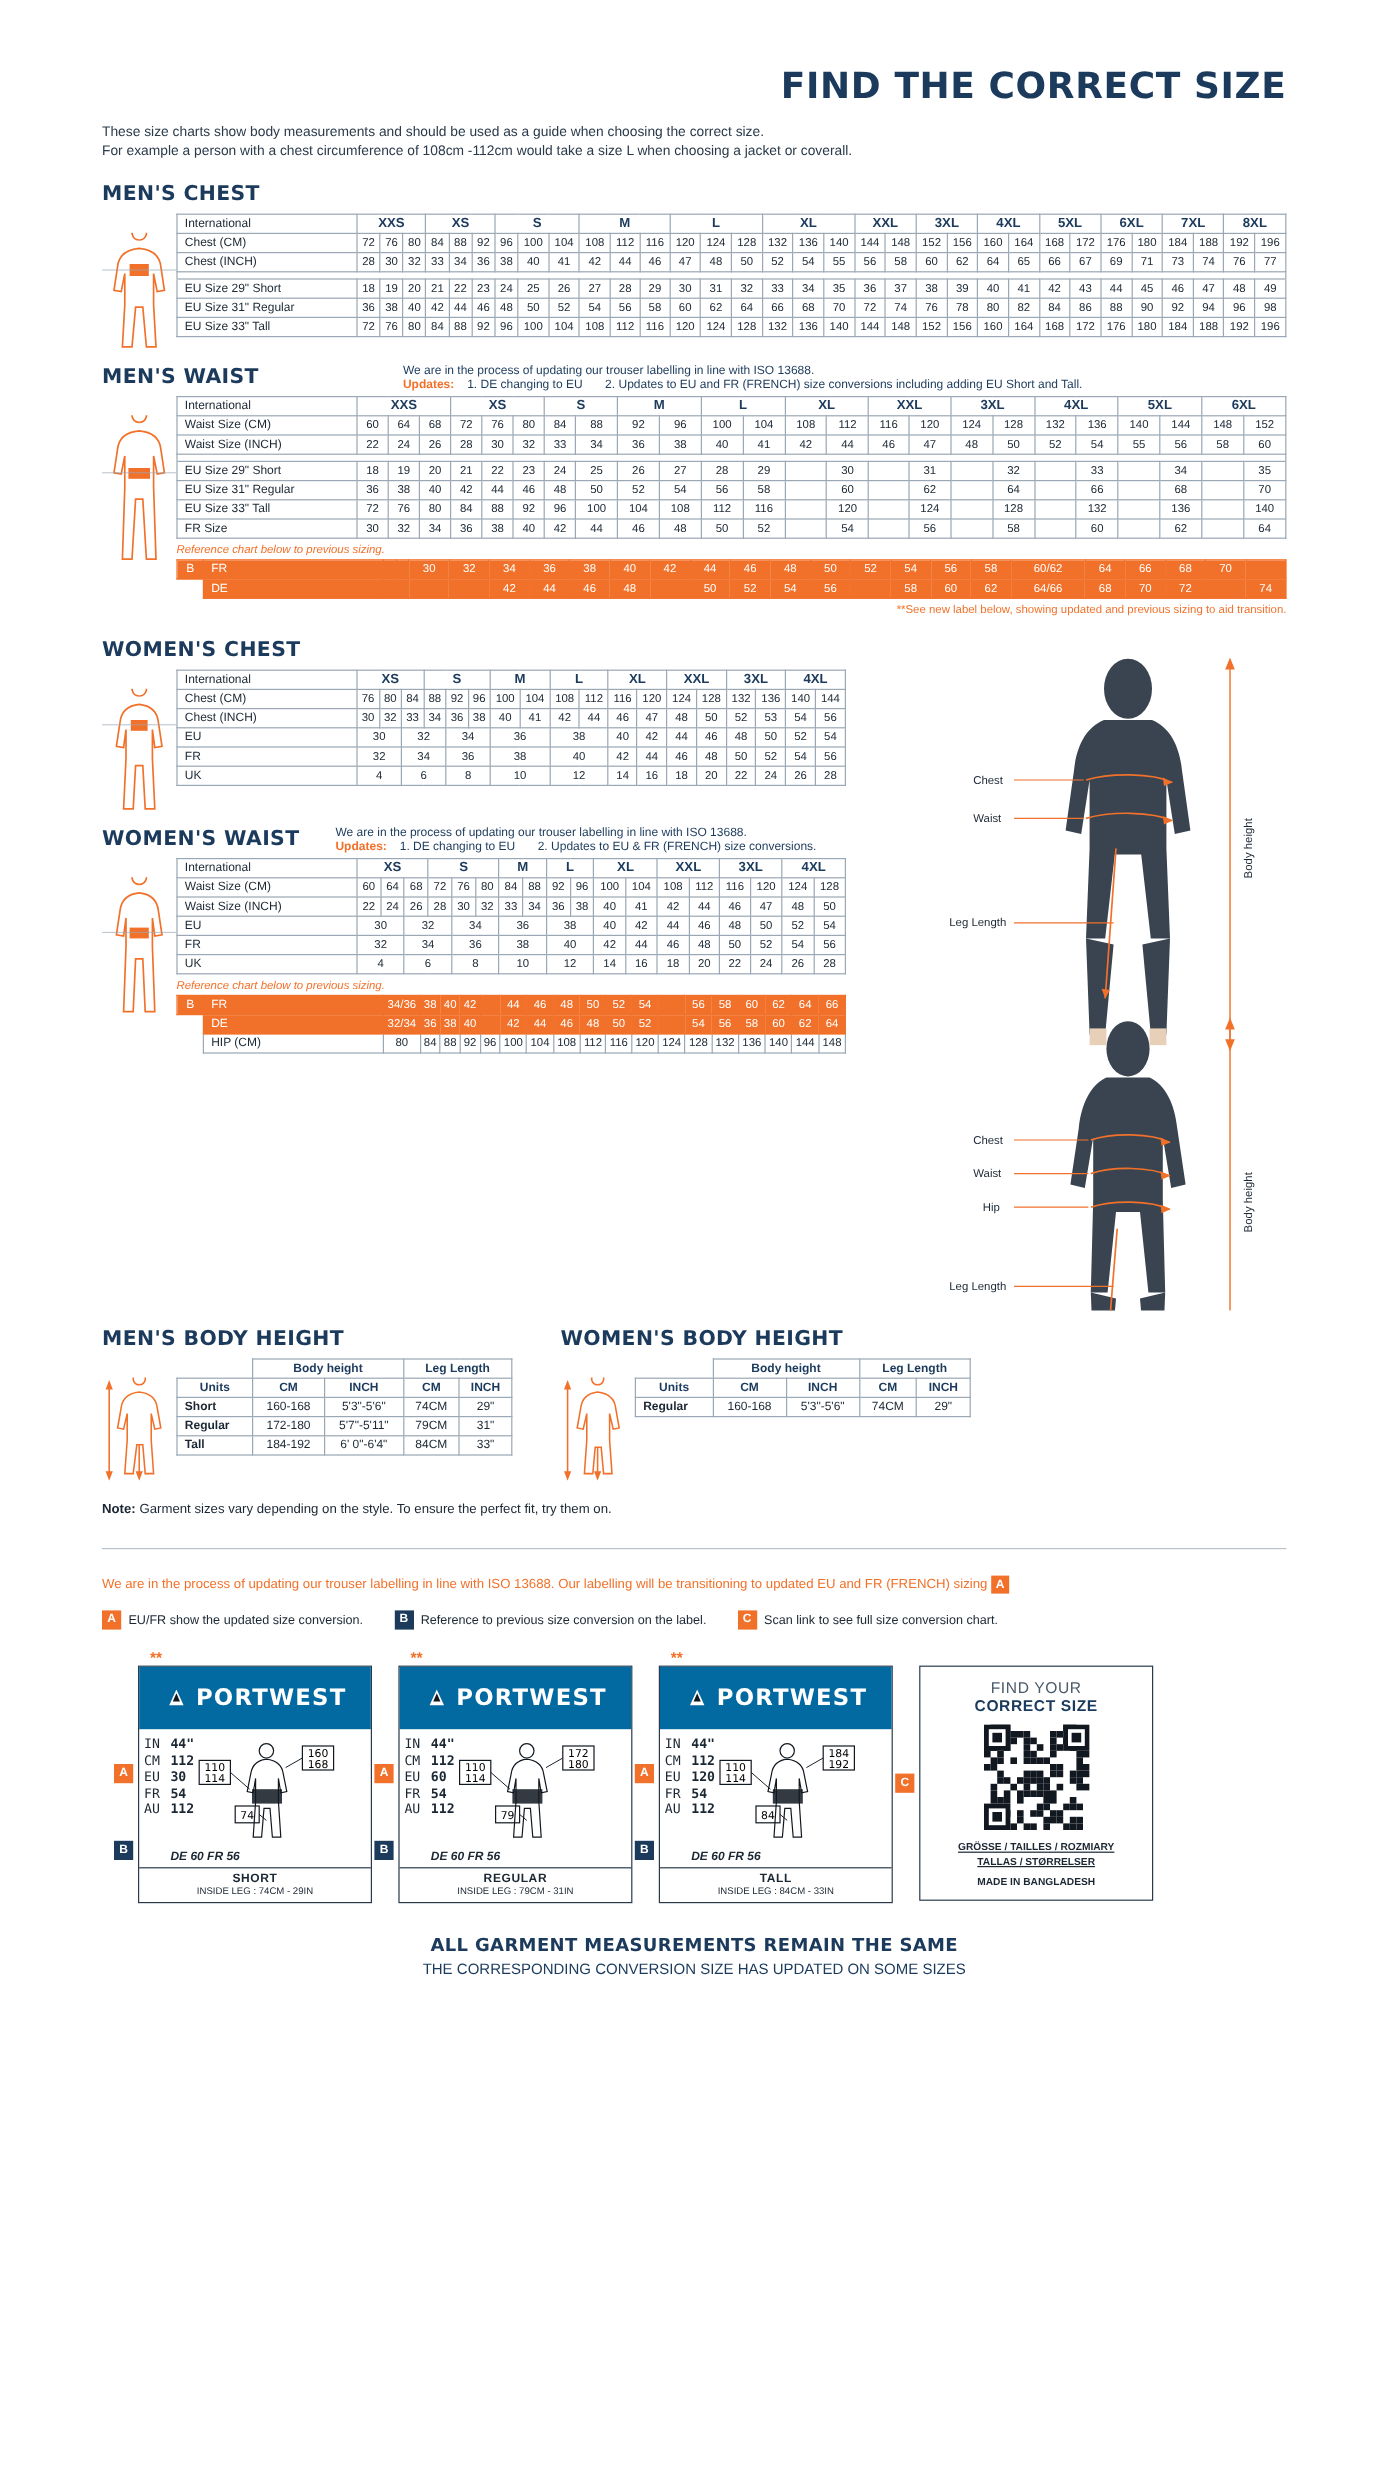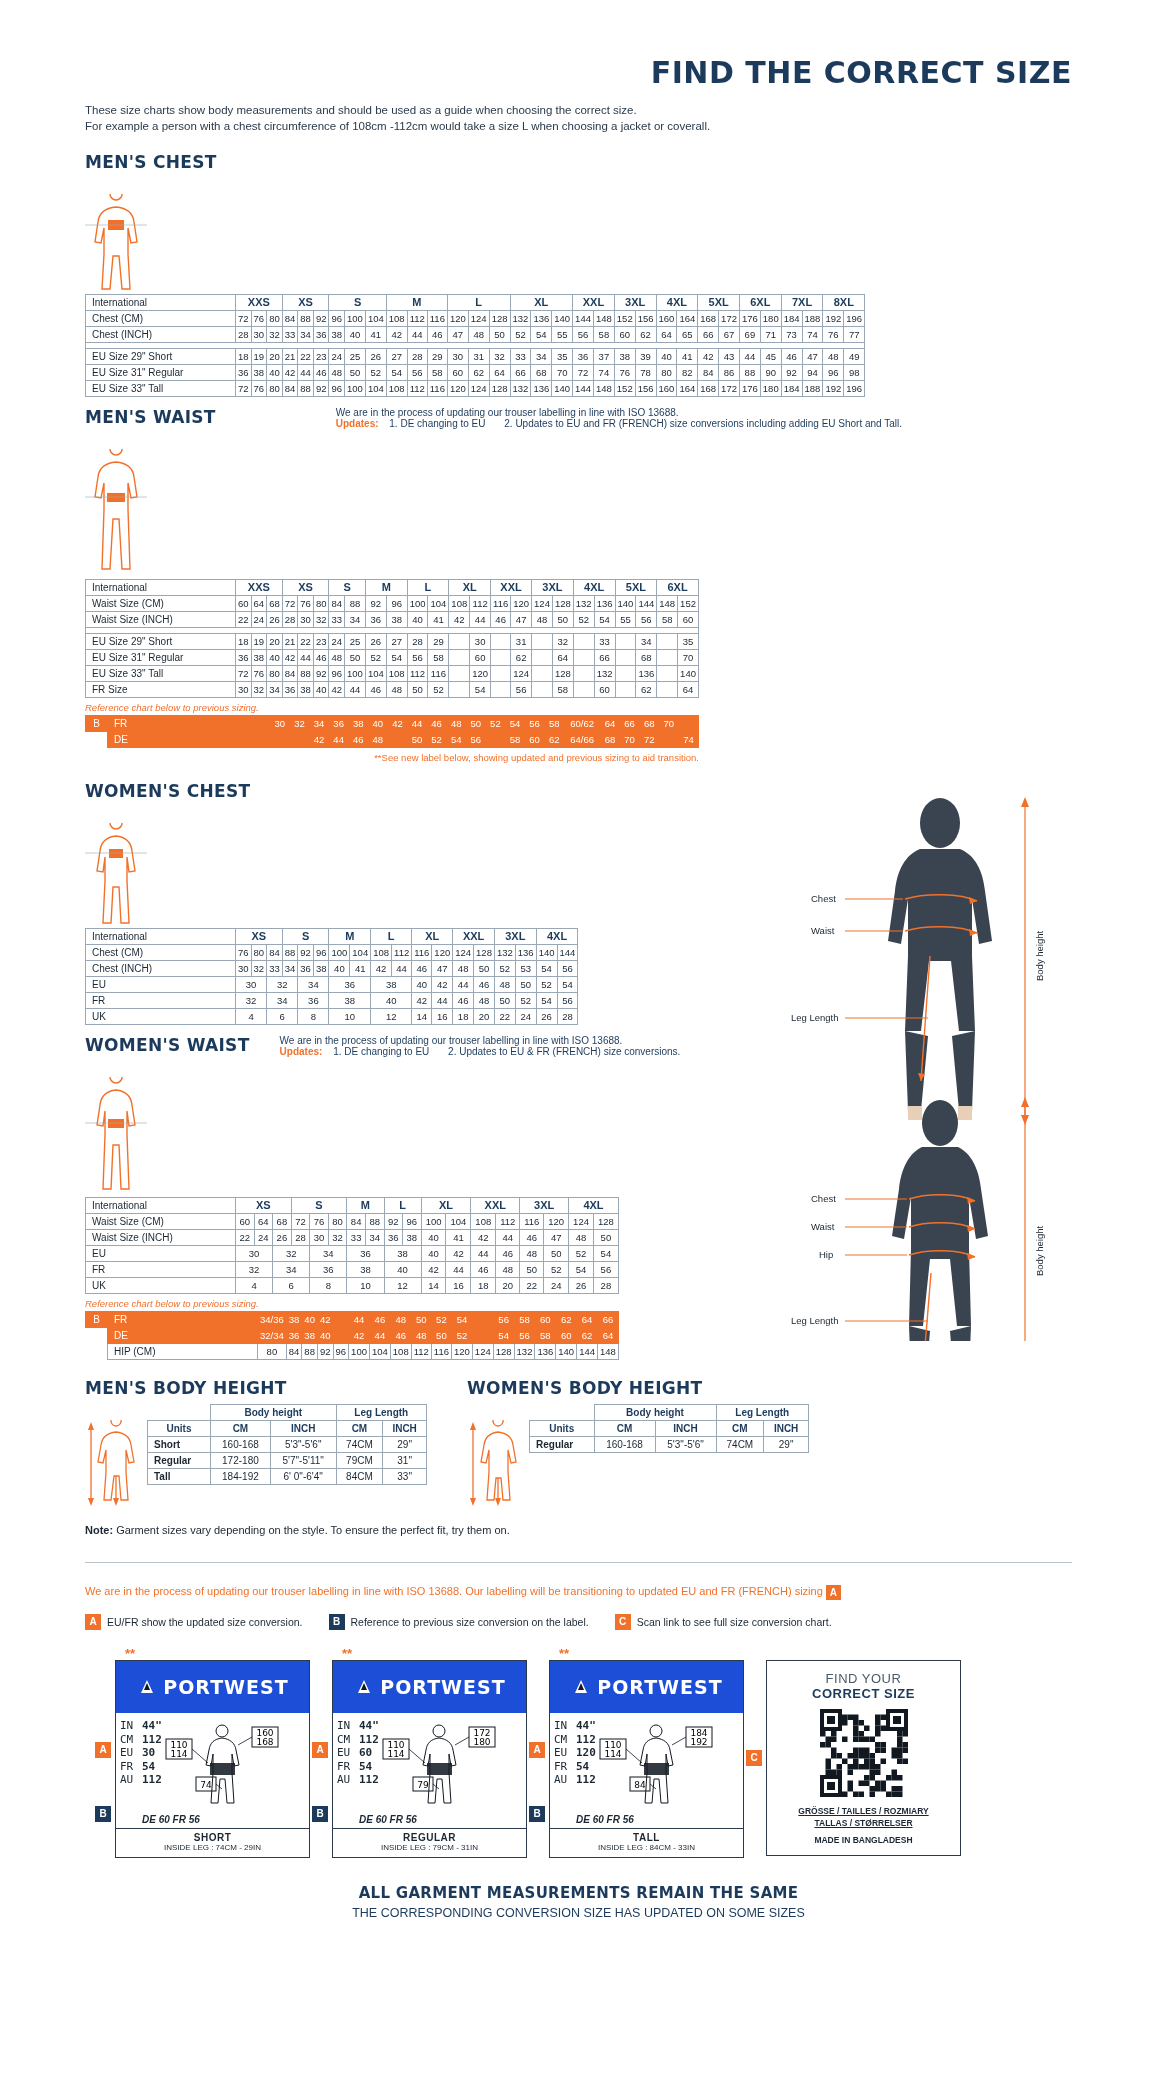--- a/index.html
+++ b/index.html
@@ -18,21 +18,21 @@
     color:#1b3a5c; margin:0 0 12px 0; font-family:"DejaVu Sans", sans-serif;text-align:right;
   }
   .intro { font-size:11.5px; line-height:16px; color:#2a3a4a; margin-bottom:18px; }
 
   h2.section {
     font-size:17px; font-weight:bold; color:#1b3a5c; letter-spacing:0.3px;
     margin:0 0 6px 0; font-family:"DejaVu Sans", sans-serif;
   }
   .sec-head-row { display:flex; align-items:flex-end; gap:10px; }
 
-  .block { display:flex; align-items:flex-start; gap:0px; margin-bottom:4px;flex-direction:column; }
+  .block { display:flex; align-items:flex-start; gap:0px; margin-bottom:4px; }
   .figure { width:62px; flex:0 0 62px; padding-top:16px; }
   .tablewrap { flex:1 1 auto; }
 
   table.size { border-collapse:collapse; width:100%; font-size:9.5px; }
   table.size td, table.size th {
     border:1px solid #9aa7b4; padding:1px 2px; text-align:center;
     height:14px; line-height:13px; font-weight:normal; color:#1b2733;
     white-space:nowrap;
   }
   table.size td.lbl, table.size th.lbl {
@@ -77,21 +77,21 @@
   .legend .item { display:flex; align-items:center; gap:6px; color:#1b2733;}
   .badge-o { background:#f2712a; color:#fff; font-weight:bold; width:16px; height:16px;
       line-height:16px; text-align:center; font-size:10px; display:inline-block;}
   .badge-b { background:#1b3a5c; color:#fff; font-weight:bold; width:16px; height:16px;
       line-height:16px; text-align:center; font-size:10px; display:inline-block;}
 
   .labels-row { display:flex; gap:22px; align-items:flex-start; }
   .label-card { position:relative; width:195px; }
   .stars { color:#f2712a; font-size:13px; font-weight:bold; margin-left:10px; height:14px;}
   .label-box { border:1px solid #2a3a4a; background:#fff; width:195px; }
-  .brandbar { background:#1d4ed8; height:52px; display:flex; align-items:center;
+  .brandbar { background:#0369a1; height:52px; display:flex; align-items:center;
               justify-content:center; color:#fff; }
   .brandtext { font-size:19px; font-weight:bold; letter-spacing:1px; font-family:"DejaVu Sans", sans-serif;}
   .label-body { display:flex; padding:6px 4px 2px 4px; min-height:92px;}
   .spec { font-size:11px; line-height:13.5px; font-family:"DejaVu Sans Mono", monospace;}
   .spec .k { display:inline-block; width:22px; color:#1b2733;}
   .spec .v { font-weight:bold; }
   .fig2 { flex:1; position:relative; }
   .label-foot { border-top:1px solid #2a3a4a; text-align:center; padding:3px 0 5px 0;}
   .label-foot .t1 { font-size:10px; font-weight:bold; letter-spacing:0.5px;}
   .label-foot .t2 { font-size:8px; }

